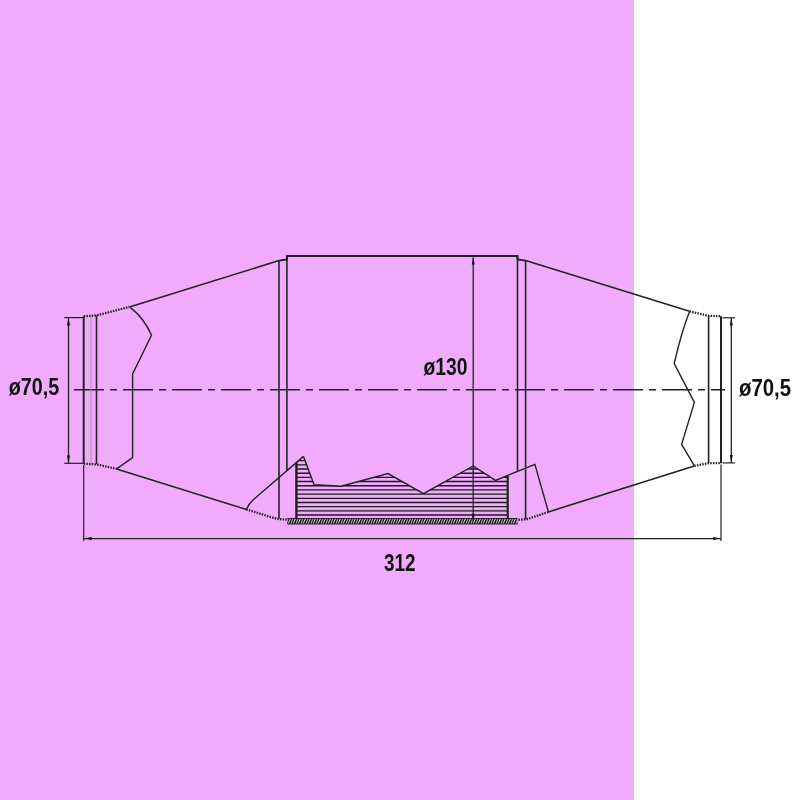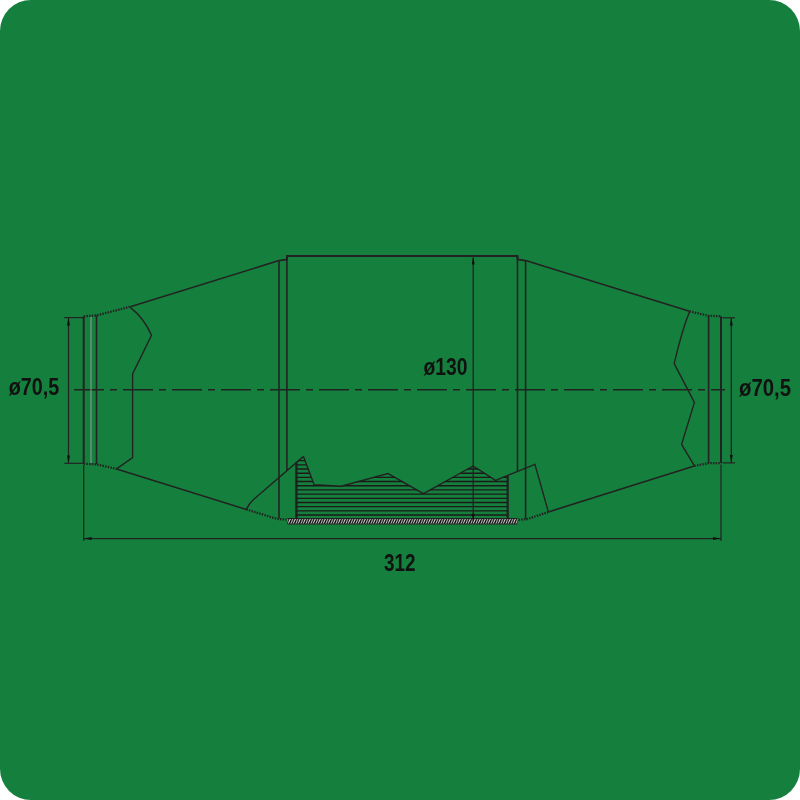--- a/index.html
+++ b/index.html
@@ -1,16 +1,16 @@
 <!DOCTYPE html>
 <html><head>
 <meta charset="utf-8">
 <style>
   html,body{margin:0;padding:0;background:#ffffff;}
-  .page{width:800px;height:800px;position:relative;background:#15803d;border-radius:31px;}
+  .page{width:634px;height:800px;position:relative;background:#f0abfc;}
   text{font-family:"Liberation Sans",sans-serif;font-weight:bold;fill:#111;}
 </style>
 </head>
 <body>
 <div class="page">
 <svg width="800" height="800" viewBox="0 0 800 800">
 <defs>
   <clipPath id="monoclip">
     <polygon points="296.4,462.1 303.5,456.4 314,484.6 341,486.2 388,473.6 423.5,493.6 473.2,466 495.5,480.4 507.7,475.4 507.7,521 296.4,521"></polygon>
   </clipPath>

